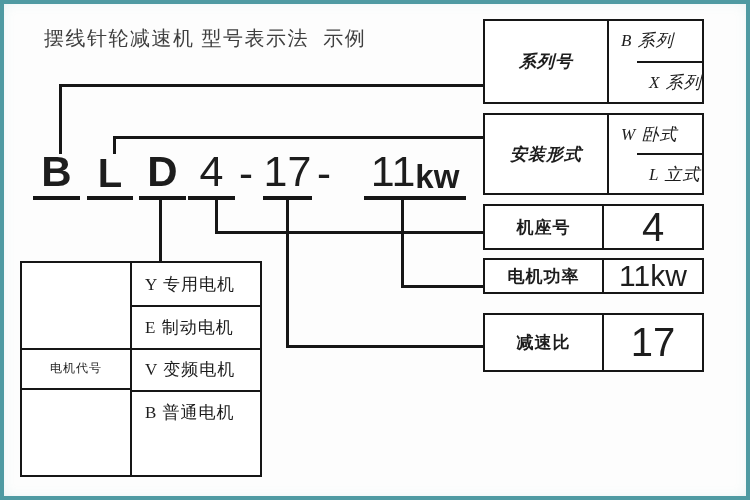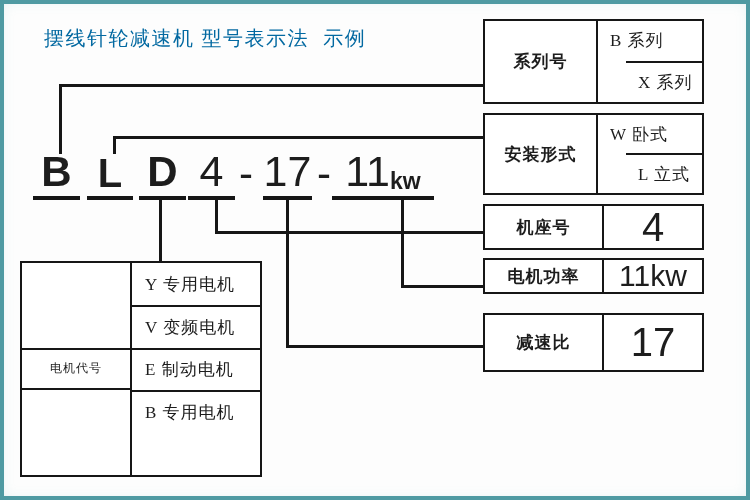--- a/index.html
+++ b/index.html
@@ -12,56 +12,56 @@
     position:relative;
     width:750px;height:500px;
     background:#fdfdfd;
     box-shadow: inset 0 0 0 4px var(--frame-border), inset 0 0 14px rgba(120,190,195,.25);
     overflow:hidden;
     font-family:"Liberation Sans","DejaVu Sans",sans-serif;
     color:var(--text);
   }
   .title{
     position:absolute;left:44px;top:25px;
-    font-size:20px;letter-spacing:1.5px;font-weight:500;color:#0369a1;
+    font-size:20px;letter-spacing:1.5px;font-weight:500;color:#404040;
     white-space:pre;
   }
   
   .ln{position:absolute;background:var(--line);}
   
   .seg{
     position:absolute;top:152px;height:48px;
     display:flex;align-items:flex-end;justify-content:center;
     border-bottom:4px solid var(--line);
     box-sizing:border-box;padding-bottom:3px;
     line-height:1;white-space:nowrap;
   }
   .seg.bold{font-weight:700;font-size:42px;}
   .seg.thin{font-weight:400;font-size:43px;font-family:"Liberation Sans",sans-serif;}
-  .unit{font-weight:700;font-size:23px;line-height:1;}
+  .unit{font-weight:700;font-size:33px;line-height:1;}
   .dash{
     position:absolute;top:152px;height:44px;width:26px;
     display:flex;align-items:center;justify-content:center;
     font-size:42px;font-weight:500;line-height:1;
   }
   
   .rt{
     position:absolute;left:483px;width:221px;
     box-sizing:border-box;border:2px solid var(--line);
     display:flex;background:#fff;
   }
   .rt .label-cell{
     display:flex;align-items:center;justify-content:center;
     border-right:2px solid var(--line);
     font-weight:700;font-size:17px;letter-spacing:1px;
     box-sizing:border-box;
   }
-  .rt .w2{width:113px;}
+  .rt .w2{width:124px;font-style:italic;}
   .rt .w1{width:119px;}
-  .rt .value-col{flex:1;display:flex;flex-direction:column;}
+  .rt .value-col{flex:1;display:flex;flex-direction:column;font-style:italic;}
   .rt .value-row{
     flex:1;display:flex;align-items:center;padding-left:12px;
     font-family:"Liberation Serif","DejaVu Serif",serif;
     font-size:17px;letter-spacing:1px;
   }
   .rt .value-row + .value-row{border-top:2px solid var(--line);margin-left:28px;}
   .rt .big-value{
     flex:1;display:flex;align-items:center;justify-content:center;
     font-family:"Liberation Sans",sans-serif;font-weight:400;
   }
@@ -119,21 +119,21 @@
     <span>D</span>
   </div>
   <div class="seg thin" style="left:188px;width:47px;">
     <span>4</span>
   </div>
   <div class="dash" style="left:233px;">-</div>
   <div class="seg thin" style="left:263px;width:49px;">
     <span>17</span>
   </div>
   <div class="dash" style="left:311px;">-</div>
-  <div class="seg thin" style="left:332px;width:102px;">
+  <div class="seg thin" style="left:364px;width:102px;">
     <span>11</span>
       <span class="unit">kw</span>
   </div>
 
   <div class="rt" style="top:19px;height:85px;">
     <div class="label-cell w2">系列号</div>
     <div class="value-col">
       <div class="value-row">B 系列</div>
       <div class="value-row">X 系列</div>
     </div>
@@ -160,18 +160,18 @@
   <div class="rt" style="top:313px;height:59px;text-align:right;">
     <div class="label-cell w1">减速比</div>
     <div class="big-value fs40">17</div>
   </div>
 
   <div class="lt">
     <div class="blank-top"></div>
     <div class="label-mid">电机代号</div>
     <div class="blank-bot"></div>
     <div class="opt">Y 专用电机</div>
+    <div class="opt">E 制动电机</div>
     <div class="opt">V 变频电机</div>
-    <div class="opt">E 制动电机</div>
-    <div class="opt">B 专用电机</div>
+    <div class="opt">B 普通电机</div>
   </div>
 
 </div>
 
 </body></html>

